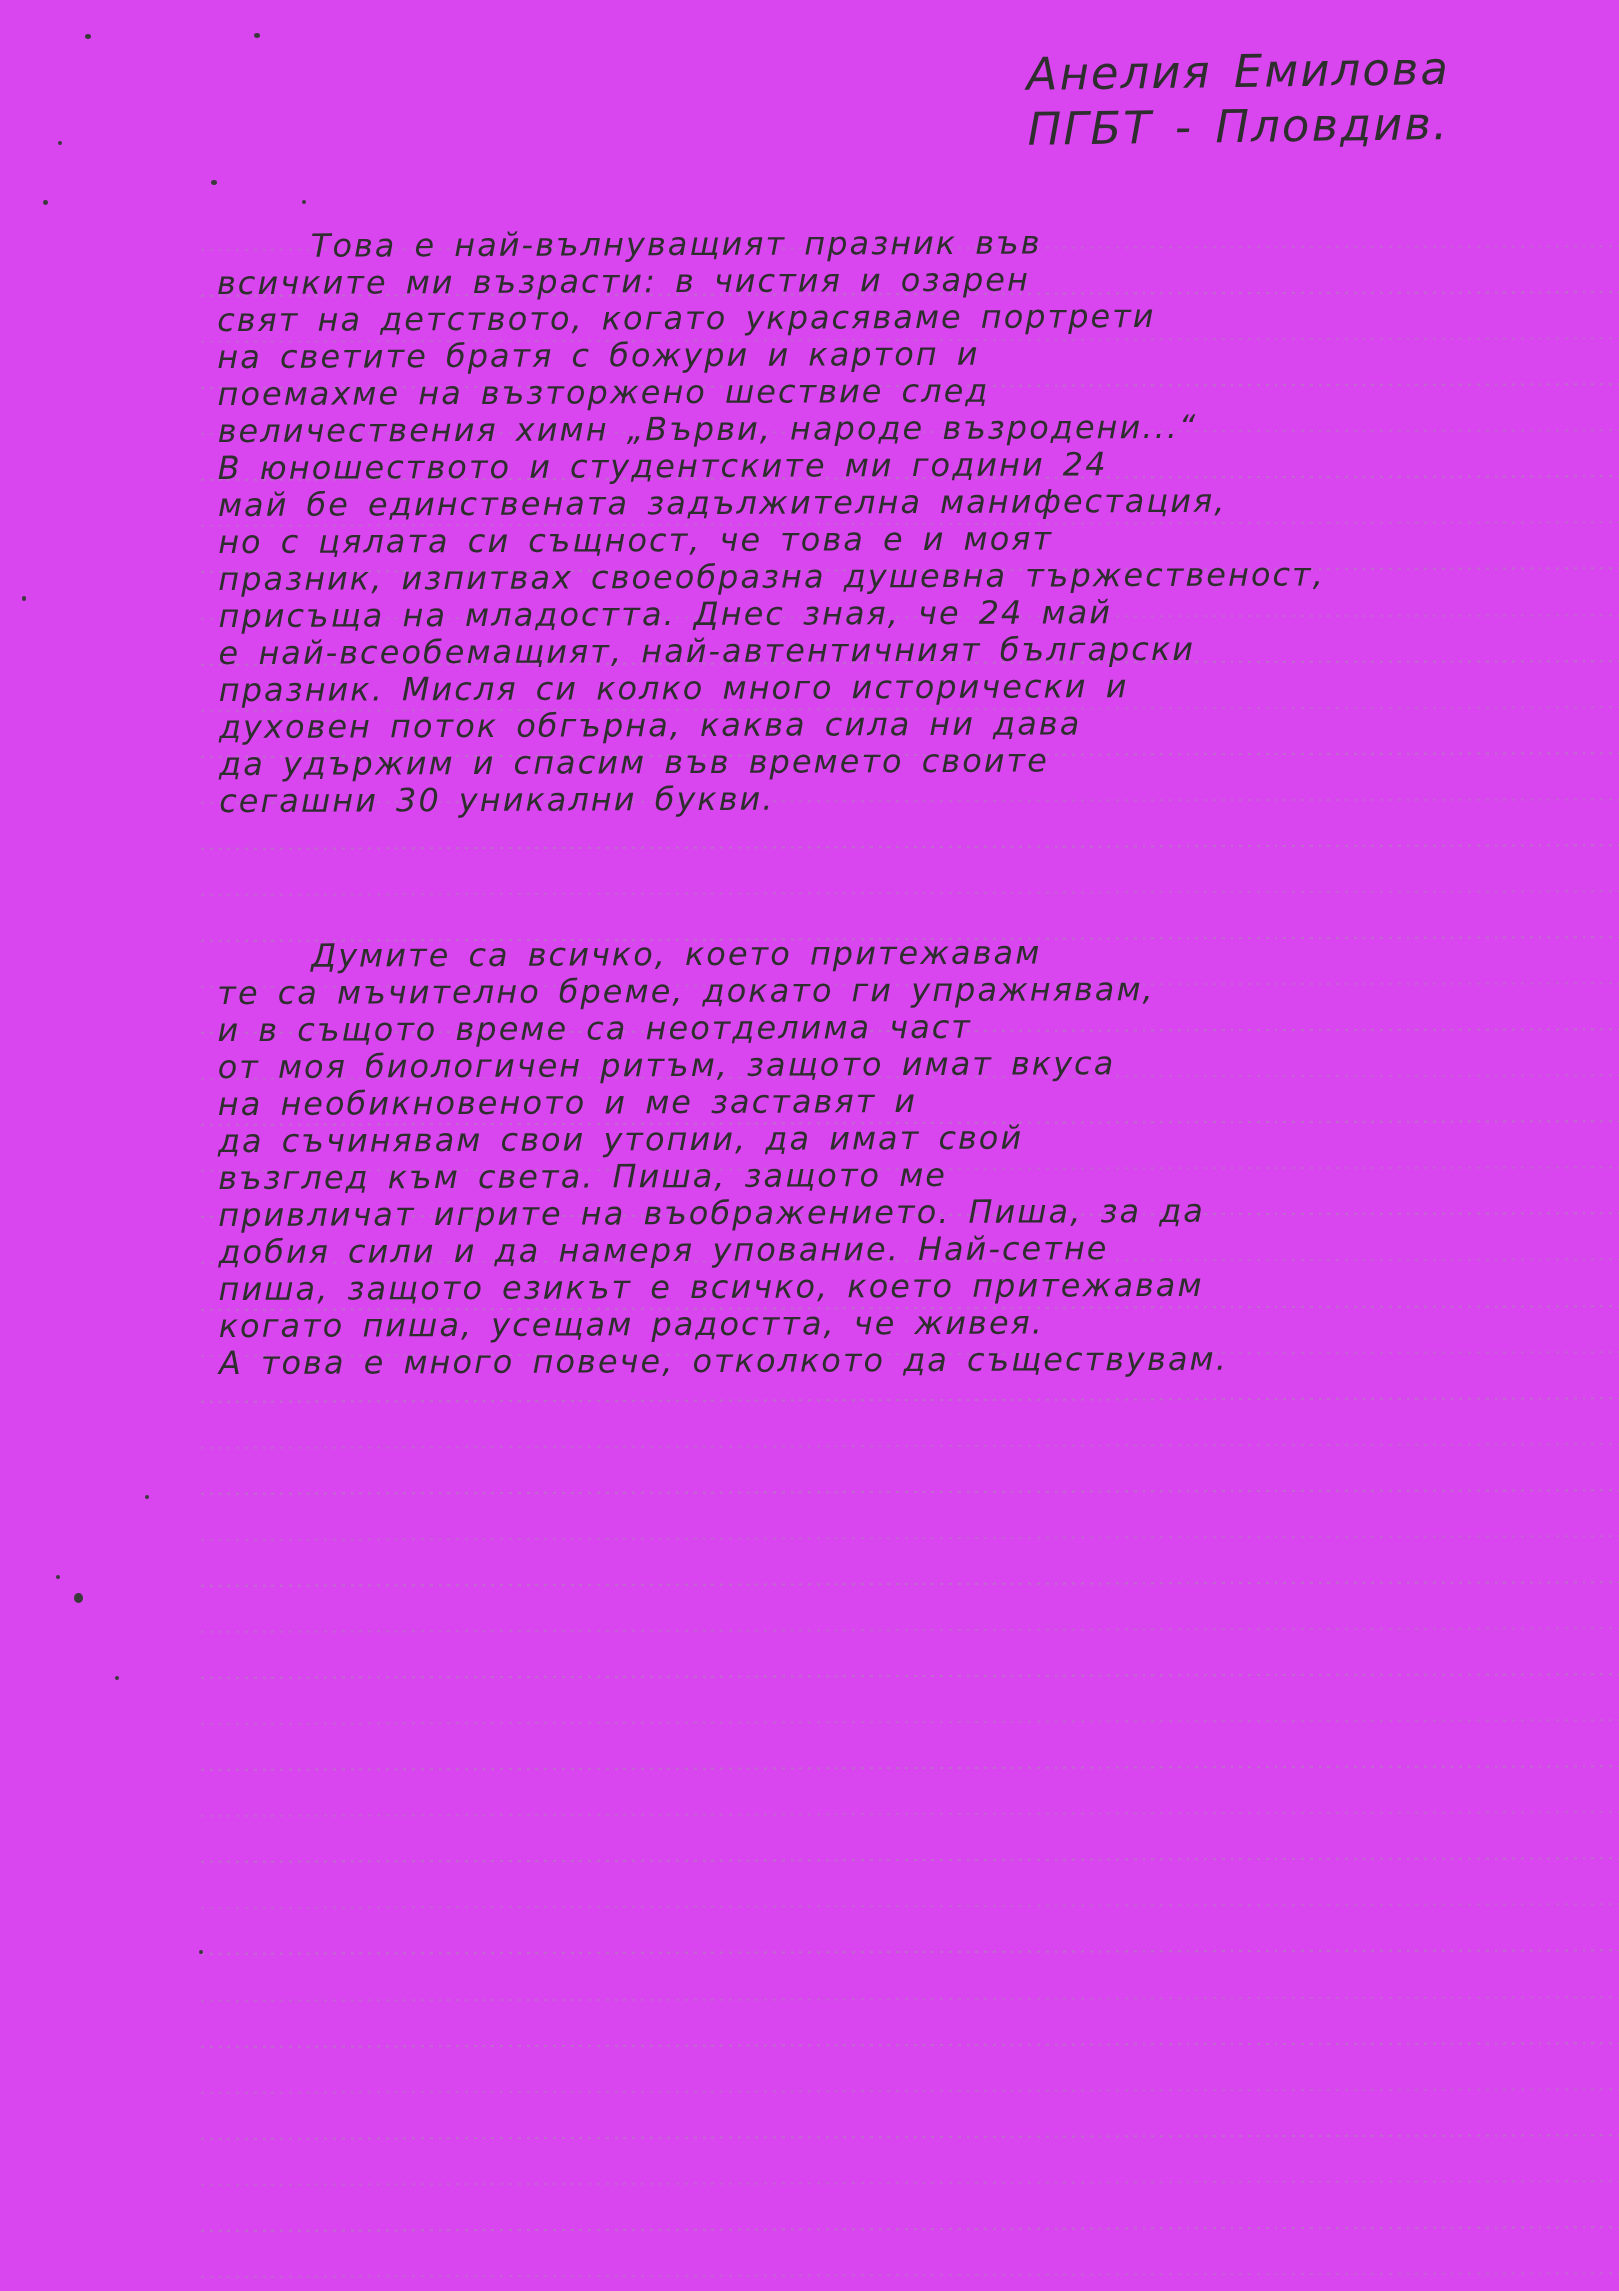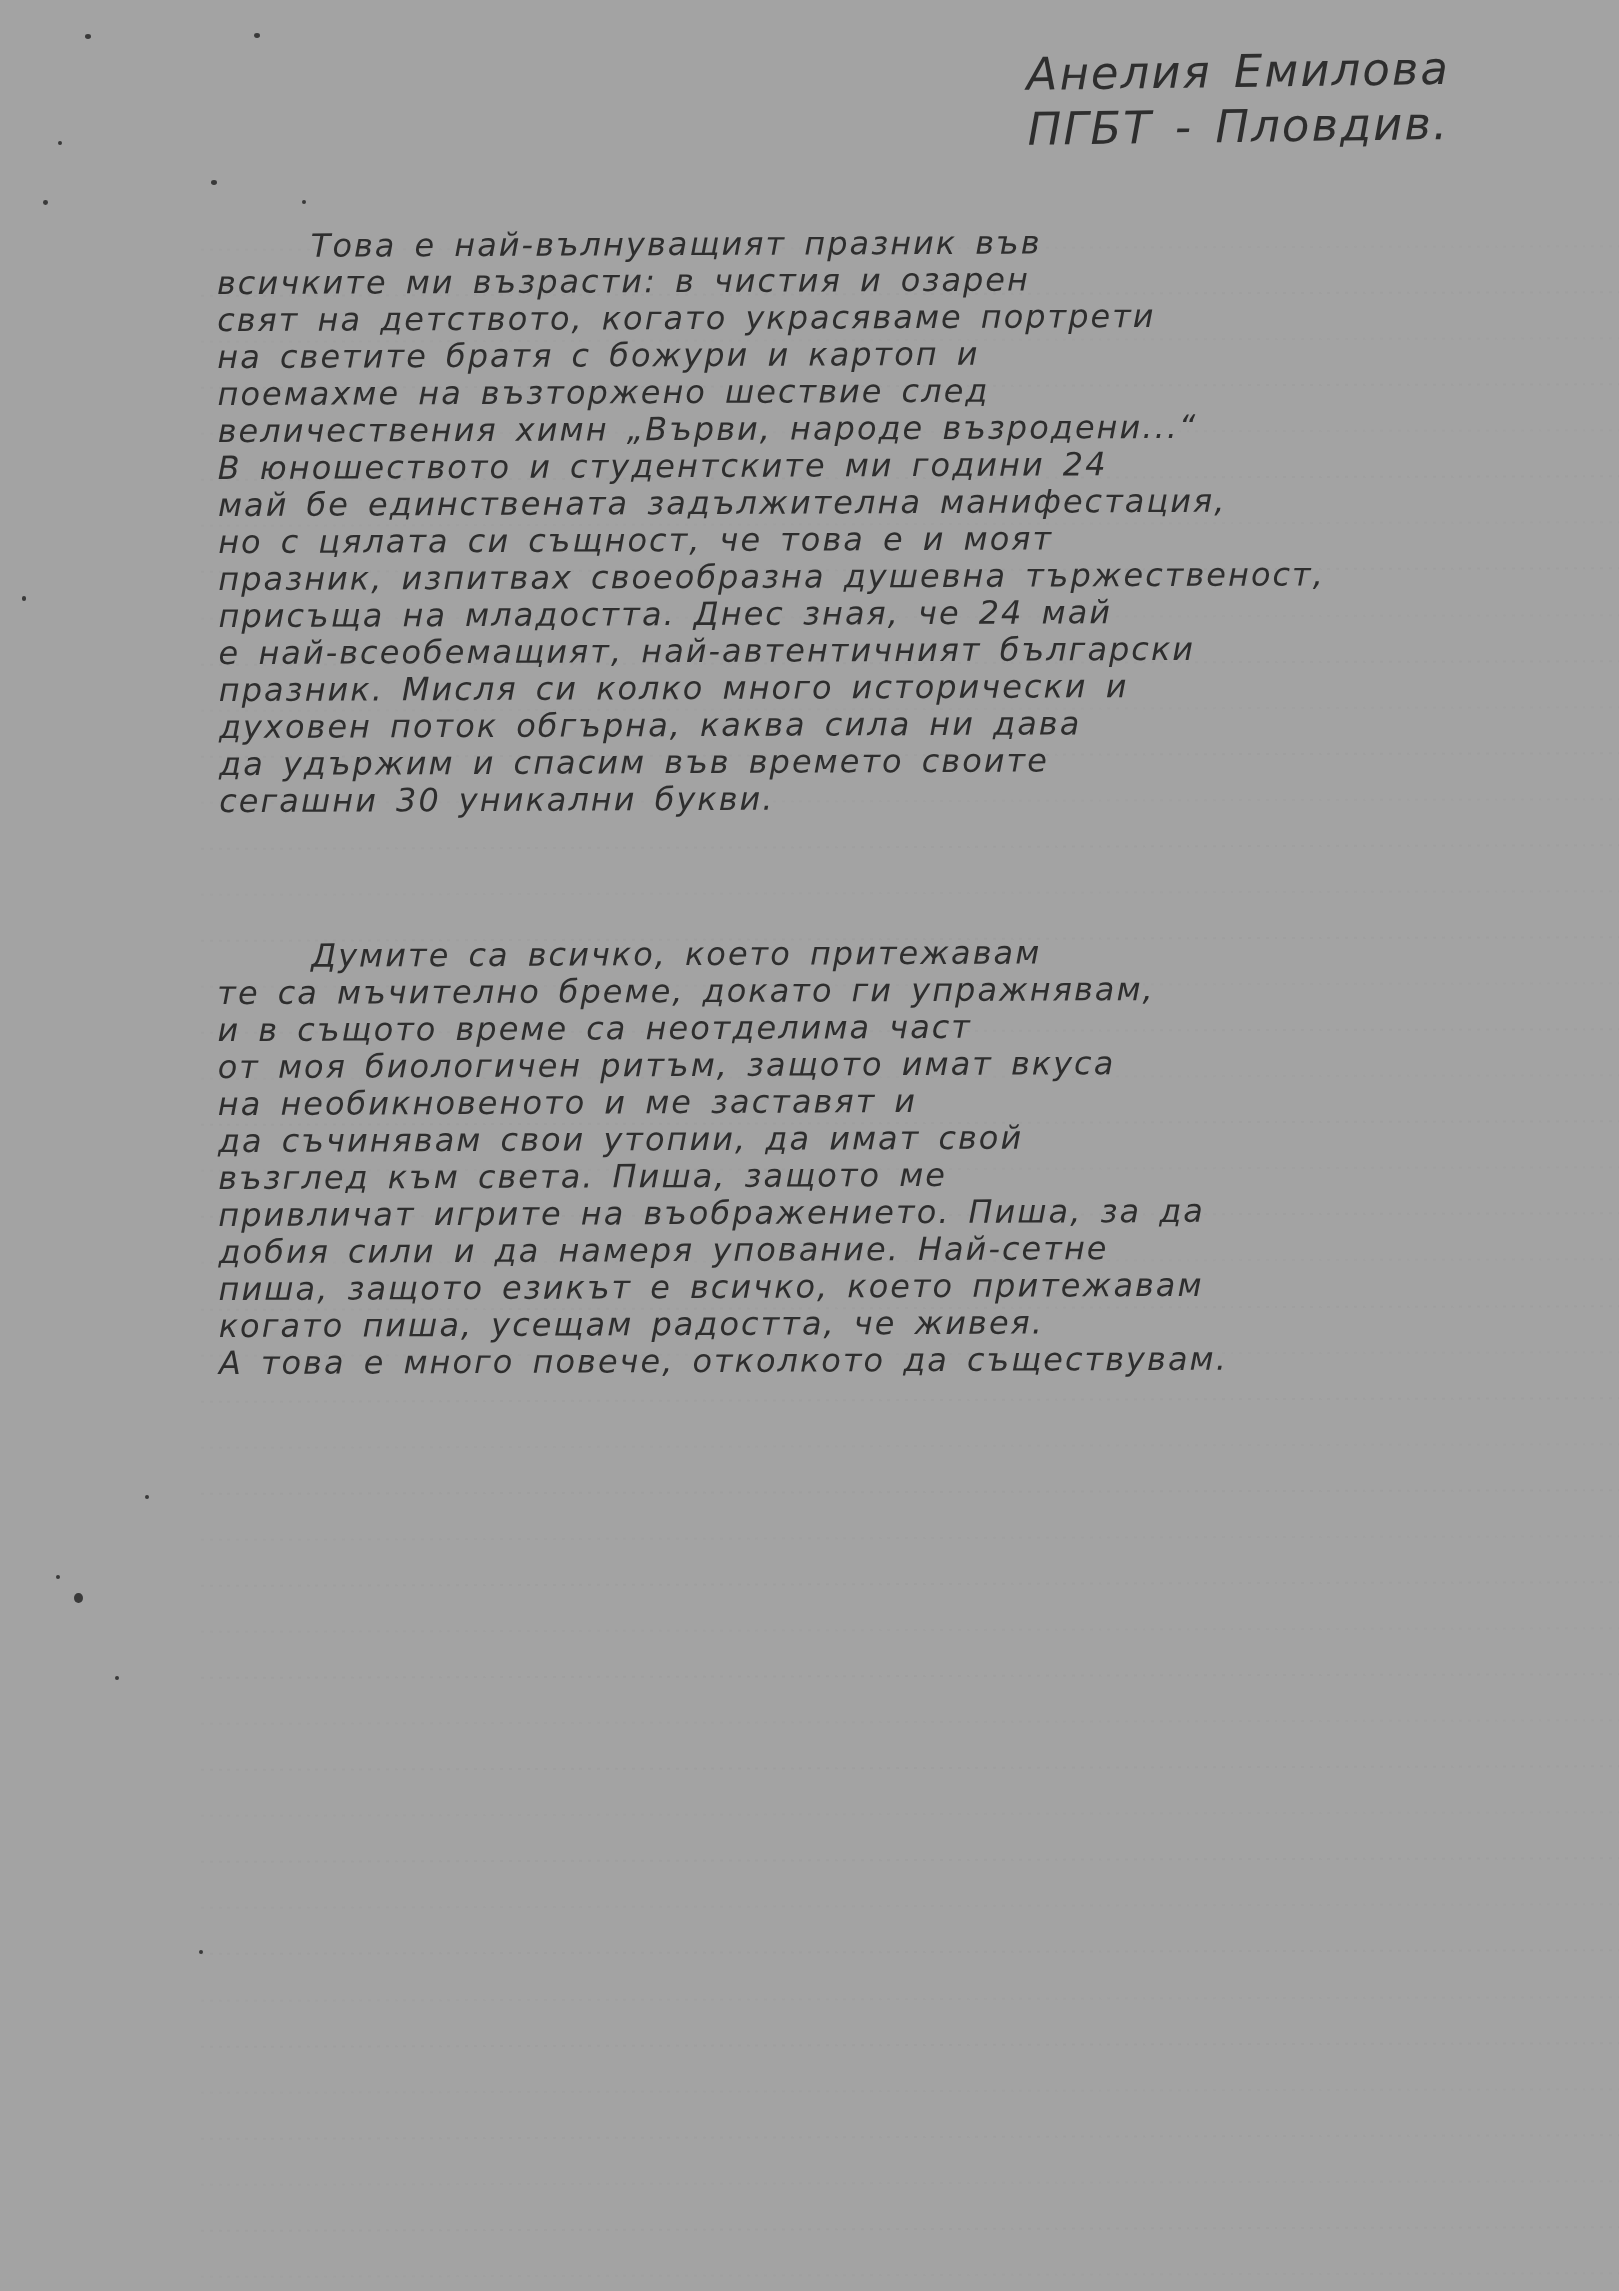--- a/index.html
+++ b/index.html
@@ -5,21 +5,21 @@
   html, body {
     margin: 0;
     padding: 0;
     background: #ffffff;
     font-family: "DejaVu Sans", sans-serif;
   }
   .page {
     position: relative;
     width: 1619px;
     height: 2292px;
-    background: #a3a3a3;
+    background: #d946ef;
     overflow: hidden;
   }
   
   .ruling { position: absolute; left: 0; top: 0; width: 100%; height: 100%; pointer-events: none; }
   .rule {
     position: absolute;
     left: 201px;
     right: 0;
     height: 2px;
     opacity: 0.45;

